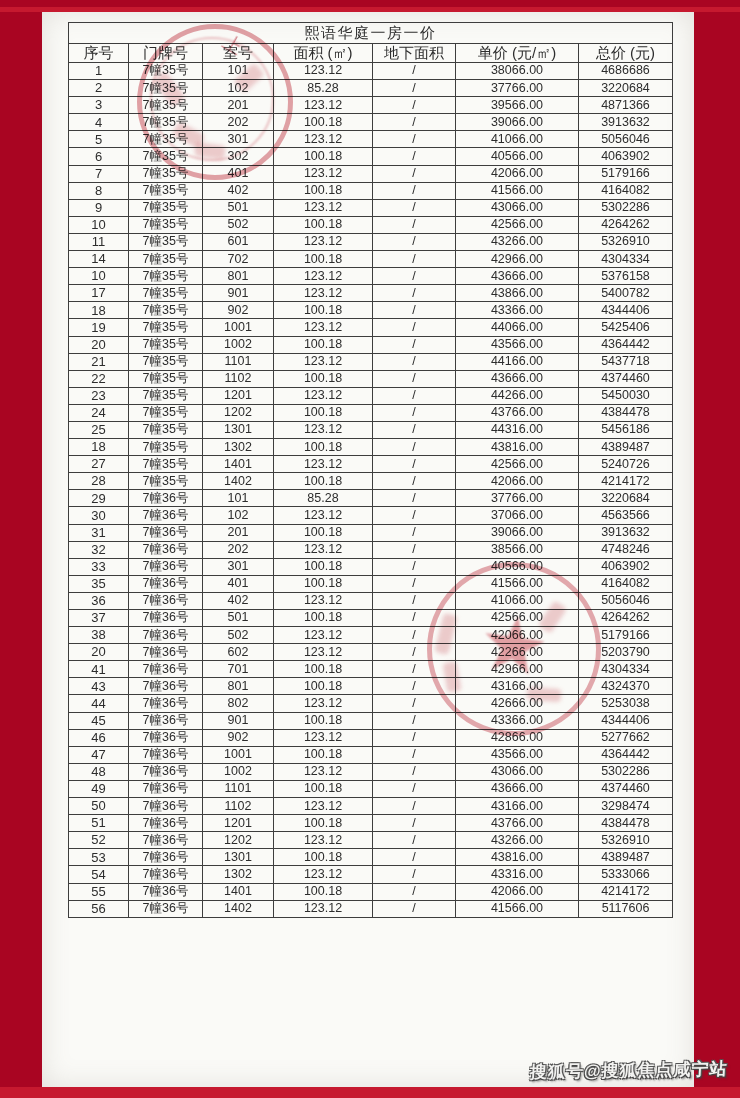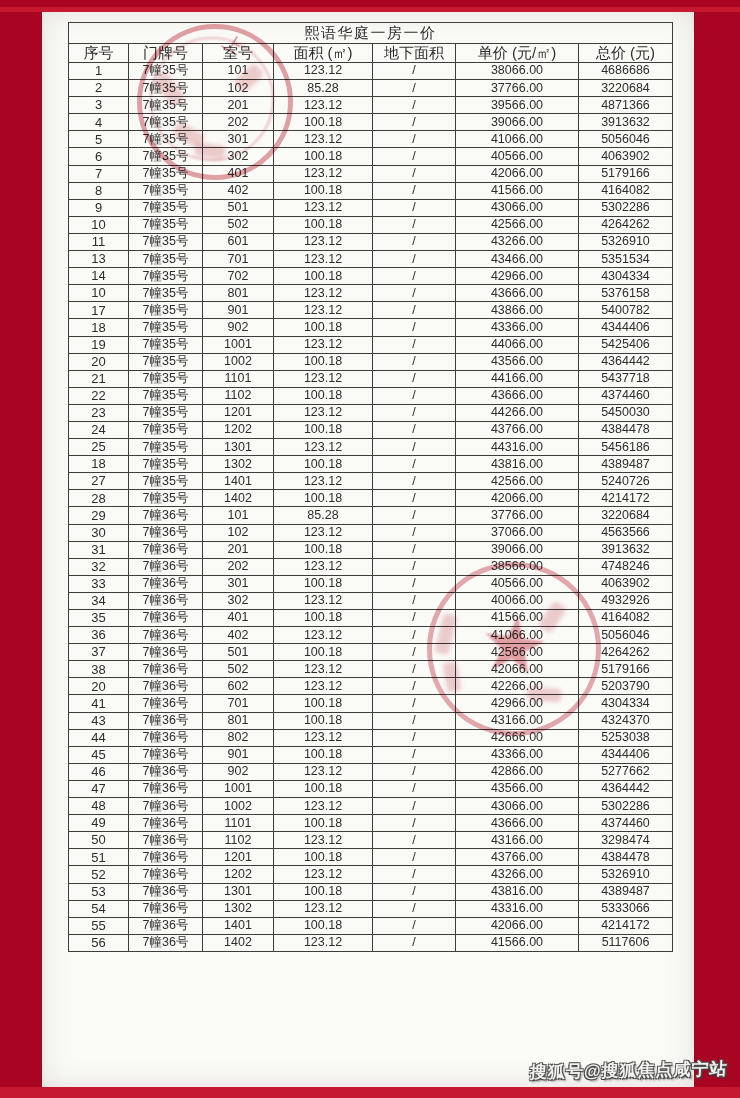--- a/index.html
+++ b/index.html
@@ -176,29 +176,20 @@
           <tr>
             <td>11</td>
             <td>7幢35号</td>
             <td>601</td>
             <td>123.12</td>
             <td>/</td>
             <td>43266.00</td>
             <td>5326910</td>
           </tr>
           <tr>
-            <td>13</td>
-            <td>7幢35号</td>
-            <td>701</td>
-            <td>123.12</td>
-            <td>/</td>
-            <td>43466.00</td>
-            <td>5351534</td>
-          </tr>
-          <tr>
             <td>14</td>
             <td>7幢35号</td>
             <td>702</td>
             <td>100.18</td>
             <td>/</td>
             <td>42966.00</td>
             <td>4304334</td>
           </tr>
           <tr>
             <td>10</td>
@@ -354,29 +345,20 @@
             <td>4748246</td>
           </tr>
           <tr>
             <td>33</td>
             <td>7幢36号</td>
             <td>301</td>
             <td>100.18</td>
             <td>/</td>
             <td>40566.00</td>
             <td>4063902</td>
-          </tr>
-          <tr>
-            <td>34</td>
-            <td>7幢36号</td>
-            <td>302</td>
-            <td>123.12</td>
-            <td>/</td>
-            <td>40066.00</td>
-            <td>4932926</td>
           </tr>
           <tr>
             <td>35</td>
             <td>7幢36号</td>
             <td>401</td>
             <td>100.18</td>
             <td>/</td>
             <td>41566.00</td>
             <td>4164082</td>
           </tr>

